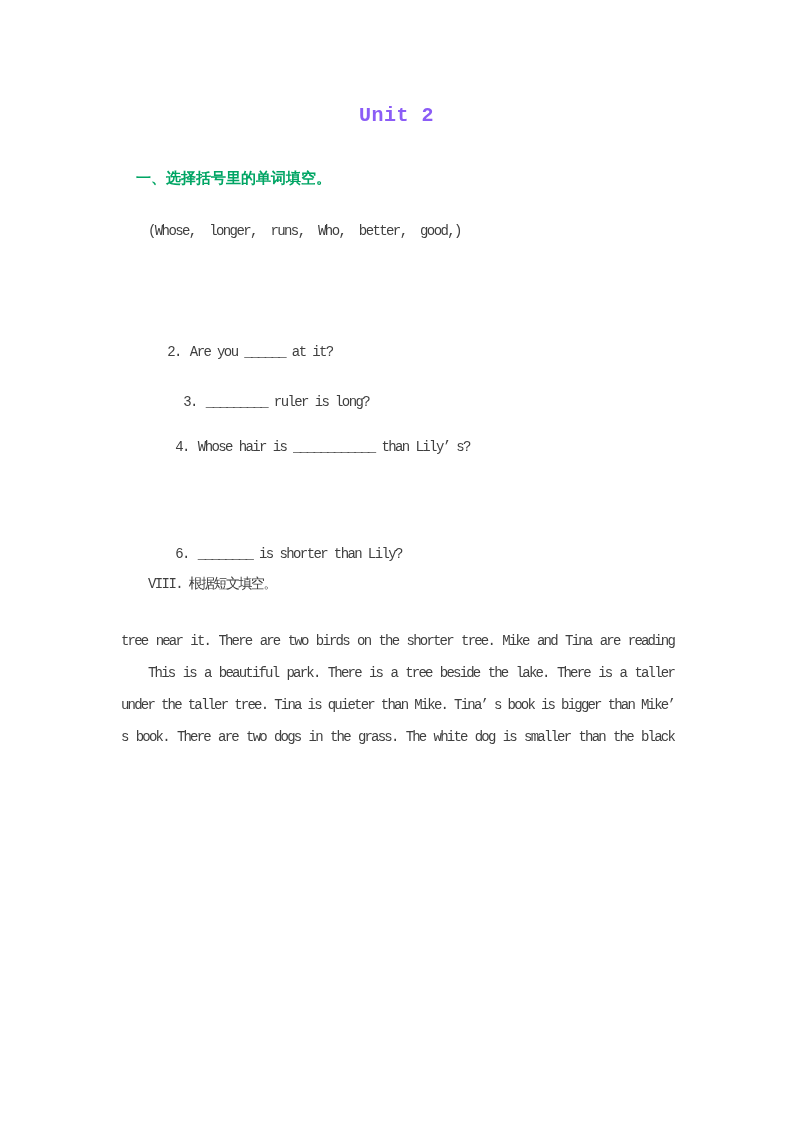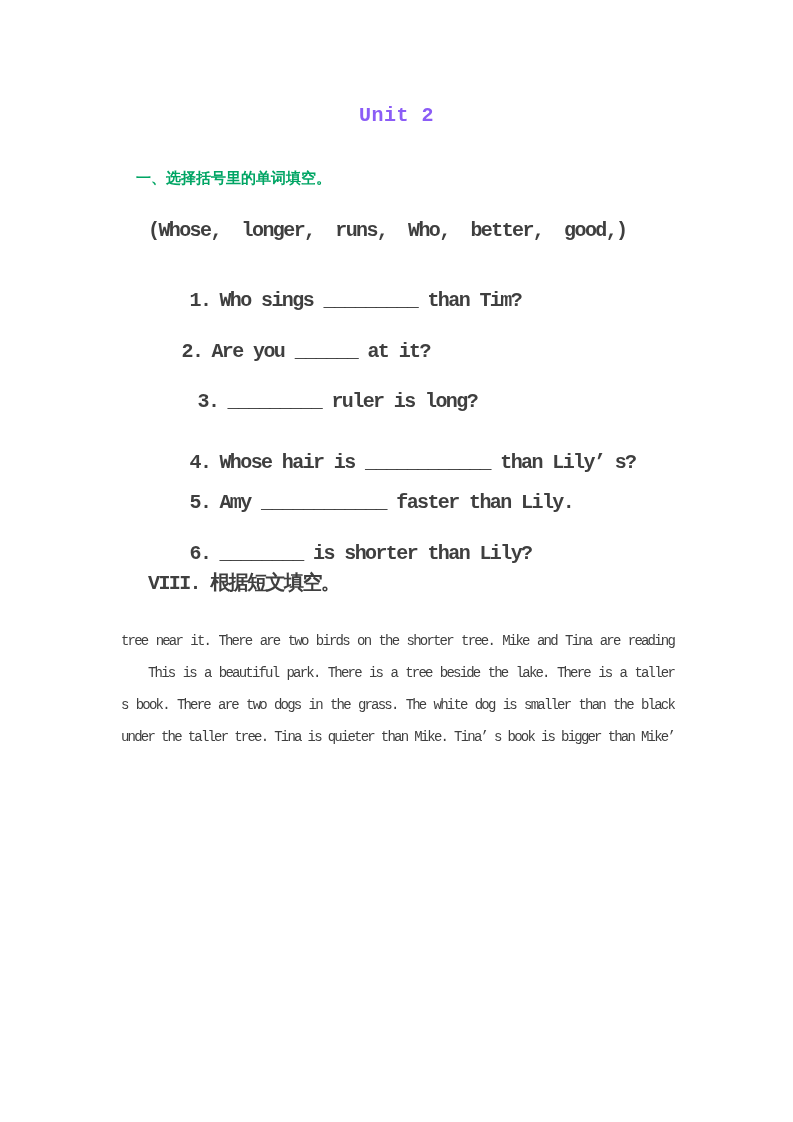--- a/index.html
+++ b/index.html
@@ -32,31 +32,30 @@
     top: 169px;
     left: 136px;
     font-size: 15px;
     font-weight: bold;
     line-height: 22px;
     letter-spacing: 0;
     white-space: pre;
   }
   .doc-line {
     position: absolute;
-    font-size: 20px;
+    font-size: 14px;
     line-height: 20px;
     letter-spacing: -1.6px;
     white-space: pre;
-    font-weight: bold;
   }
   .word-bank { top: 221px; left: 148px; }
   .q1 { top: 271px; left: 148px; }
   .q2 { top: 322px; left: 140px; }
   .q3 { top: 372px; left: 156px; }
-  .q4 { top: 433px; left: 148px; }
+  .q4 { top: 417px; left: 148px; }
   .q5 { top: 473px; left: 148px; }
   .q6 { top: 524px; left: 148px; }
   .sec2-heading { top: 574px; left: 148px; }
   .q-num { display: inline-block; margin-right: 9px; }
   .passage {
     position: absolute;
     top: 625px;
     left: 121px;
     width: 553px;
     font-size: 14px;
@@ -75,46 +74,40 @@
 <body>
 
 <div class="page">
 
   <div class="doc-title" style="color: #8b5cf6;">Unit 2</div>
 
   <div class="sec1-heading" style="color: rgb(0, 165, 100);">一、选择括号里的单词填空。</div>
 
   <div class="doc-line word-bank">(Whose,  longer,  runs,  Who,  better,  good,)</div>
 
-  <div class="doc-line q1">
-    <span class="q-num">1.</span><span>Who sings _________ than Tim?</span>
-  </div>
 
   <div class="doc-line q2">
     <span class="q-num">2.</span><span>Are you ______ at it?</span>
   </div>
 
   <div class="doc-line q3">
     <span class="q-num">3.</span><span>_________ ruler is long?</span>
   </div>
 
   <div class="doc-line q4">
     <span class="q-num">4.</span><span>Whose hair is ____________ than Lily’ s?</span>
   </div>
 
-  <div class="doc-line q5">
-    <span class="q-num">5.</span><span>Amy ____________ faster than Lily.</span>
-  </div>
 
   <div class="doc-line q6">
     <span class="q-num">6.</span><span>________ is shorter than Lily?</span>
   </div>
 
   <div class="doc-line sec2-heading">VIII. 根据短文填空。</div>
 
   <div class="passage">
     <div class="para-line">tree near it. There are two birds on the shorter tree. Mike and Tina are reading</div>
     <div class="para-line first">This is a beautiful park. There is a tree beside the lake. There is a taller</div>
+    <div class="para-line">under the taller tree. Tina is quieter than Mike. Tina’ s book is bigger than Mike’</div>
     <div class="para-line">s book. There are two dogs in the grass. The white dog is smaller than the black</div>
-    <div class="para-line">under the taller tree. Tina is quieter than Mike. Tina’ s book is bigger than Mike’</div>
   </div>
 
 </div>
 
 </body></html>

